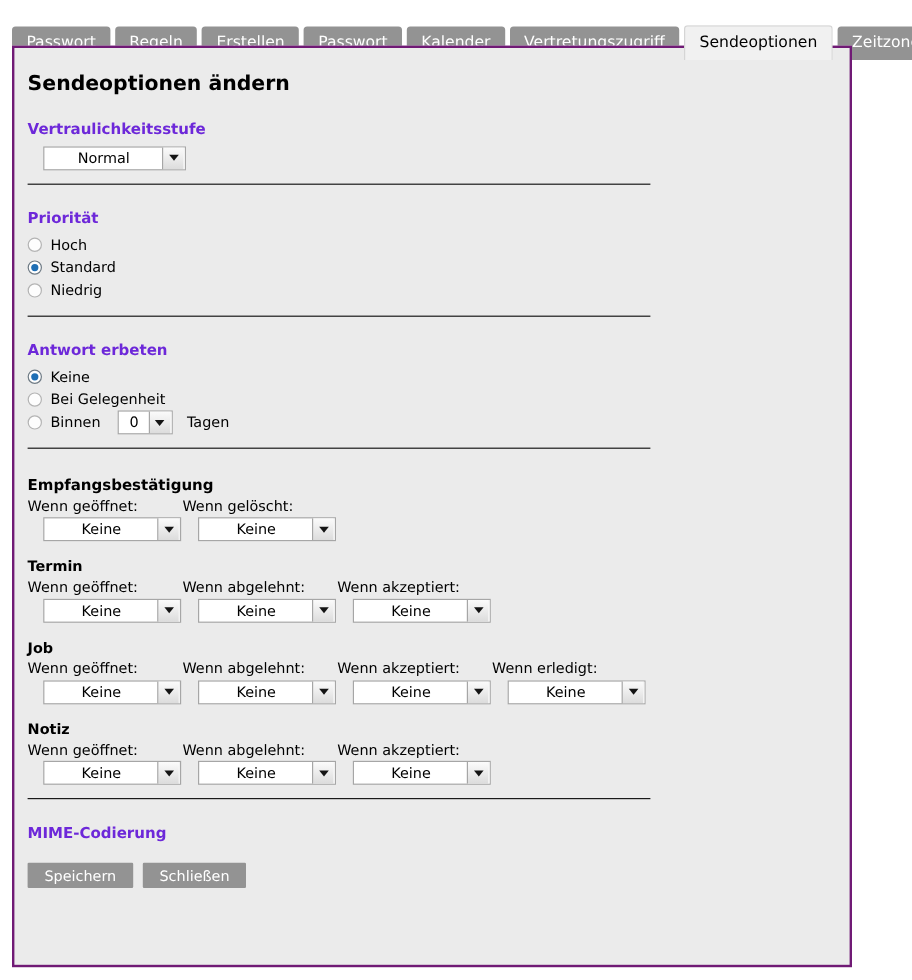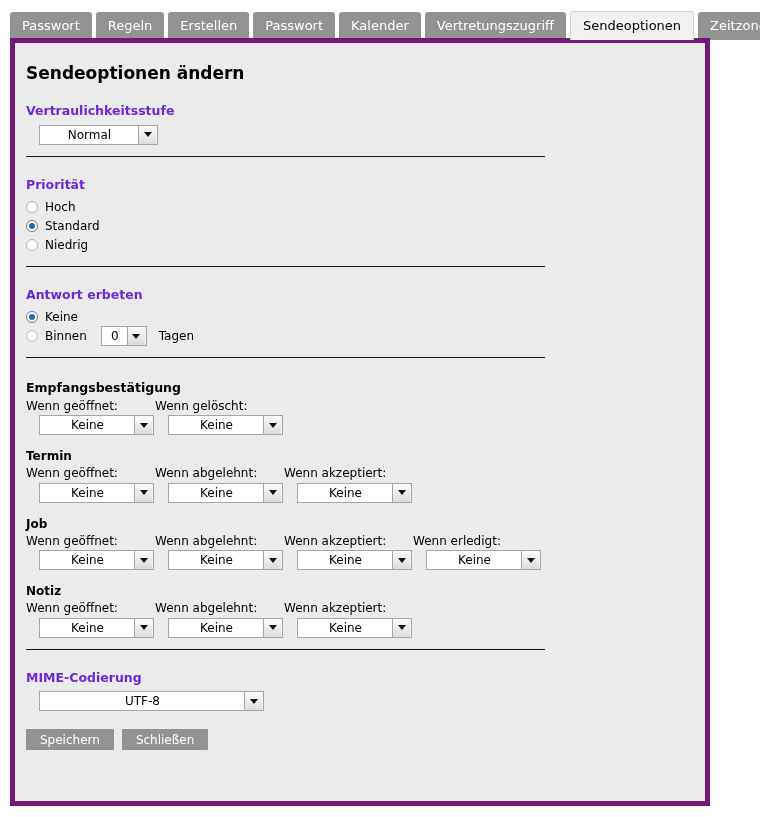--- a/index.html
+++ b/index.html
@@ -16,21 +16,21 @@
     position: relative;
     width: 760px;
     height: 817px;
     background: #ffffff;
   }
 
   
   .tabbar {
     position: absolute;
     left: 0;
-    top: 0;
+    top: 10px;
     width: 760px;
     height: 40px;
     display: flex;
     align-items: flex-end;
     padding-left: 10px;
     box-sizing: border-box;
   }
   .tab {
     height: 28px;
     line-height: 28px;
@@ -57,21 +57,21 @@
   }
 
   
   .panel {
     position: absolute;
     left: 10px;
     top: 38px;
     width: 700px;
     height: 768px;
     background: #ebebeb;
-    border: 5px solid #701a75;
+    border: 2px solid #701a75;
     box-sizing: border-box;
     overflow: hidden;
   }
 
   .page-title {
     font-size: 17px;
     font-weight: bold;
     color: #000;
     margin: 20px 0 0 11px;
   }
@@ -273,20 +273,24 @@
     <div class="hr"></div>
 
     <div class="section-head">Antwort erbeten</div>
     <div id="reply-options">
         <div class="radio-row">
           <span class="radio checked"></span>
           <span class="radio-label">Keine</span>
         </div>
         <div class="radio-row">
           <span class="radio"></span>
+          <span class="radio-label">Bei Gelegenheit</span>
+        </div>
+        <div class="radio-row">
+          <span class="radio"></span>
           <span class="radio-label">Binnen</span>
           <span class="select sel-w40" style="margin-left: 14px;">
             <span class="val">0</span>
             <span class="arrow"></span>
           </span>
           <span style="margin-left: 12px;">Tagen</span>
         </div>
       </div>
     <div class="hr"></div>
 
@@ -384,26 +388,20 @@
             <div class="fld"><div class="select sel-w115" style="width: 115px;">
                 <span class="val">Keine</span>
                 <span class="arrow"></span>
               </div></div>
           </div>
         </div>
       </div>
     <div class="hr"></div>
 
     <div class="section-head">MIME-Codierung</div>
-    <div class="mime-sel" style="margin-left:24px;">
-      <div class="select sel-w225">
-        <span class="val">UTF-8</span>
-        <span class="arrow"></span>
-      </div>
-    </div>
 
     <div class="btnrow">
       <button class="btn">Speichern</button>
       <button class="btn">Schließen</button>
     </div>
 
   </div>
 </div>
 
 </body></html>

